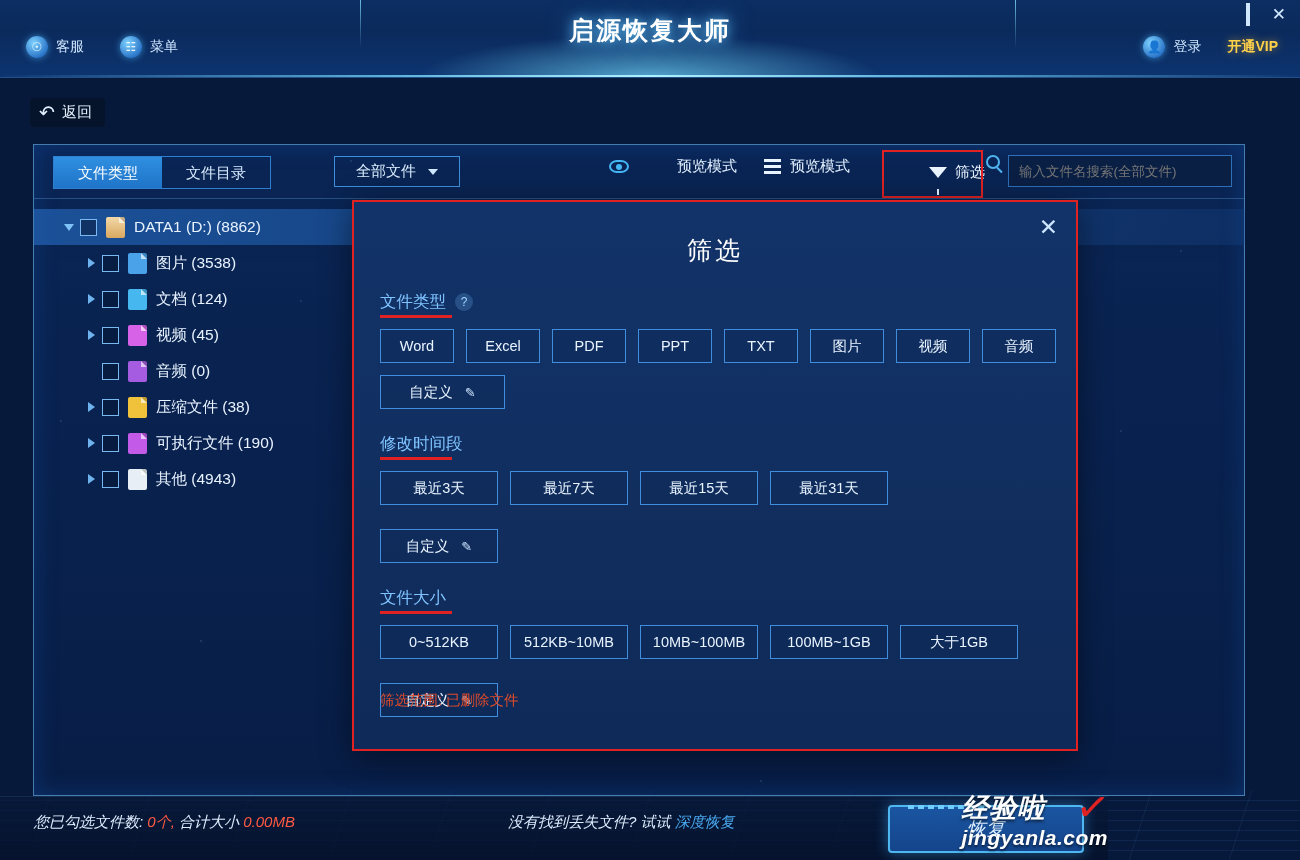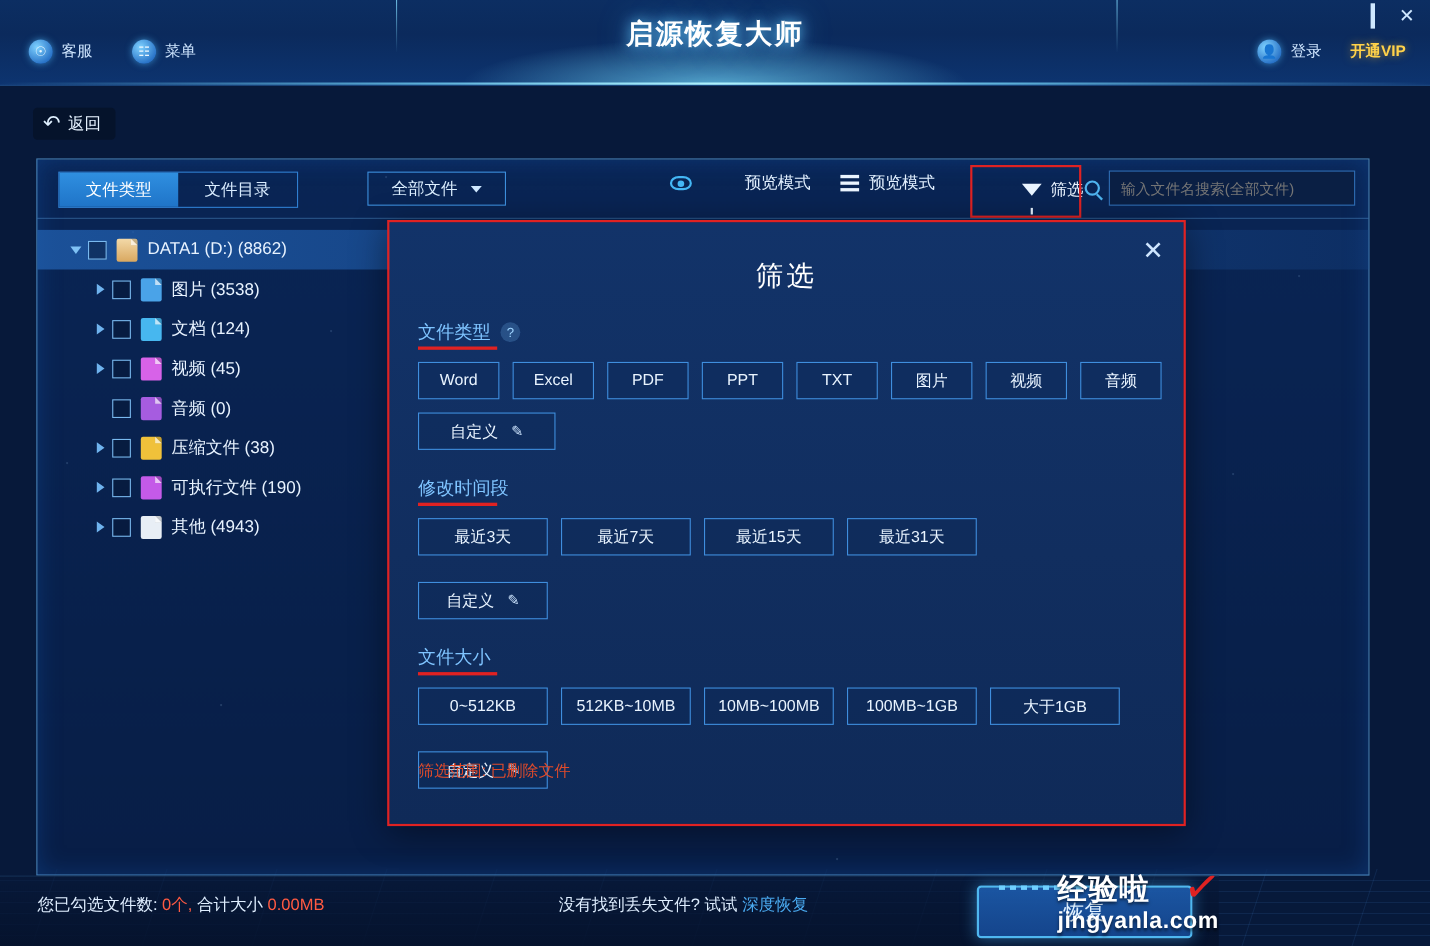--- a/index.html
+++ b/index.html
@@ -98,21 +98,21 @@
   .eye i { width: 6px; height: 6px; border-radius: 50%; background: #44b7f5; display: block; }
   .listicon { display: flex; flex-direction: column; gap: 3px; }
   .listicon span { display: block; width: 17px; height: 3px; background: #eaf4ff; }
   .listicon span:before { content: ""; }
   .filterbtn {
     position: absolute; left: 889px; top: 12px; height: 30px;
     display: flex; align-items: center; gap: 8px; color: #eaf4ff; font-size: 15px; cursor: pointer; padding: 0 6px;
   }
   .funnel { width: 0; height: 0; border-left: 9px solid transparent; border-right: 9px solid transparent; border-top: 11px solid #e9f4ff; position: relative; }
   .funnel:after { content: ""; position: absolute; left: -1px; top: 11px; width: 2px; height: 6px; background: #e9f4ff; }
-  .searchwrap { position: absolute; right: 12px; top: 10px; display: flex; align-items: center; gap: 8px; }
+  .searchwrap { position: absolute; right: 12px; top: 10px; display: flex; gap: 8px; }
   .magnifier { width: 14px; height: 14px; border: 2px solid #4fb4ef; border-radius: 50%; position: relative; }
   .magnifier:after { content: ""; position: absolute; right: -5px; bottom: -4px; width: 7px; height: 2px; background: #4fb4ef; transform: rotate(45deg); }
   .searchbox {
     width: 224px; height: 32px; background: #0a1f44; border: 1px solid #2f6fb8;
     color: #a8c4e6; font-size: 13.5px; padding: 0 10px; outline: none;
     font-family: "Liberation Sans", sans-serif;
   }
   
   .tree { position: absolute; left: 0; top: 54px; width: 100%; padding-top: 10px; }
   .trow { display: flex; align-items: center; height: 36px; padding-left: 24px; font-size: 15.5px; color: #e8f3ff; cursor: pointer; }
@@ -164,20 +164,21 @@
     width: 120px; height: 42px; background: linear-gradient(180deg, #35a7ee, #1f8bd8);
     color: #fff; font-size: 17px; display: flex; align-items: center; justify-content: center; cursor: pointer;
     box-shadow: 0 2px 10px rgba(30,130,220,.5);
   }
 
   
   .bottombar {
     position: absolute; left: 0; bottom: 0; width: 1108px; height: 64px;
     background: linear-gradient(180deg, rgba(7,24,56,.6), rgba(5,18,44,.92));
     border-top: 1px solid rgba(80,160,240,.18);
+    font-style: italic;
   }
   .bb-left { position: absolute; left: 34px; top: 16px; font-size: 15px; color: #dfeeff; }
   .bb-left .num { color: #ff5a42; }
   .bb-mid { position: absolute; left: 508px; top: 16px; font-size: 15px; color: #dfeeff; }
   .bb-mid .lnk { color: #4aa9ef; cursor: pointer; }
   .recoverbtn {
     position: absolute; right: 24px; top: 8px; width: 196px; height: 48px;
     border: 2px solid #4fb7f0; background: linear-gradient(180deg, rgba(30,96,180,.85), rgba(22,74,150,.9));
     color: #dff0ff; font-size: 19px; display: flex; align-items: center; justify-content: center;
     border-radius: 4px; cursor: pointer; box-shadow: 0 0 14px rgba(70,180,255,.45);

